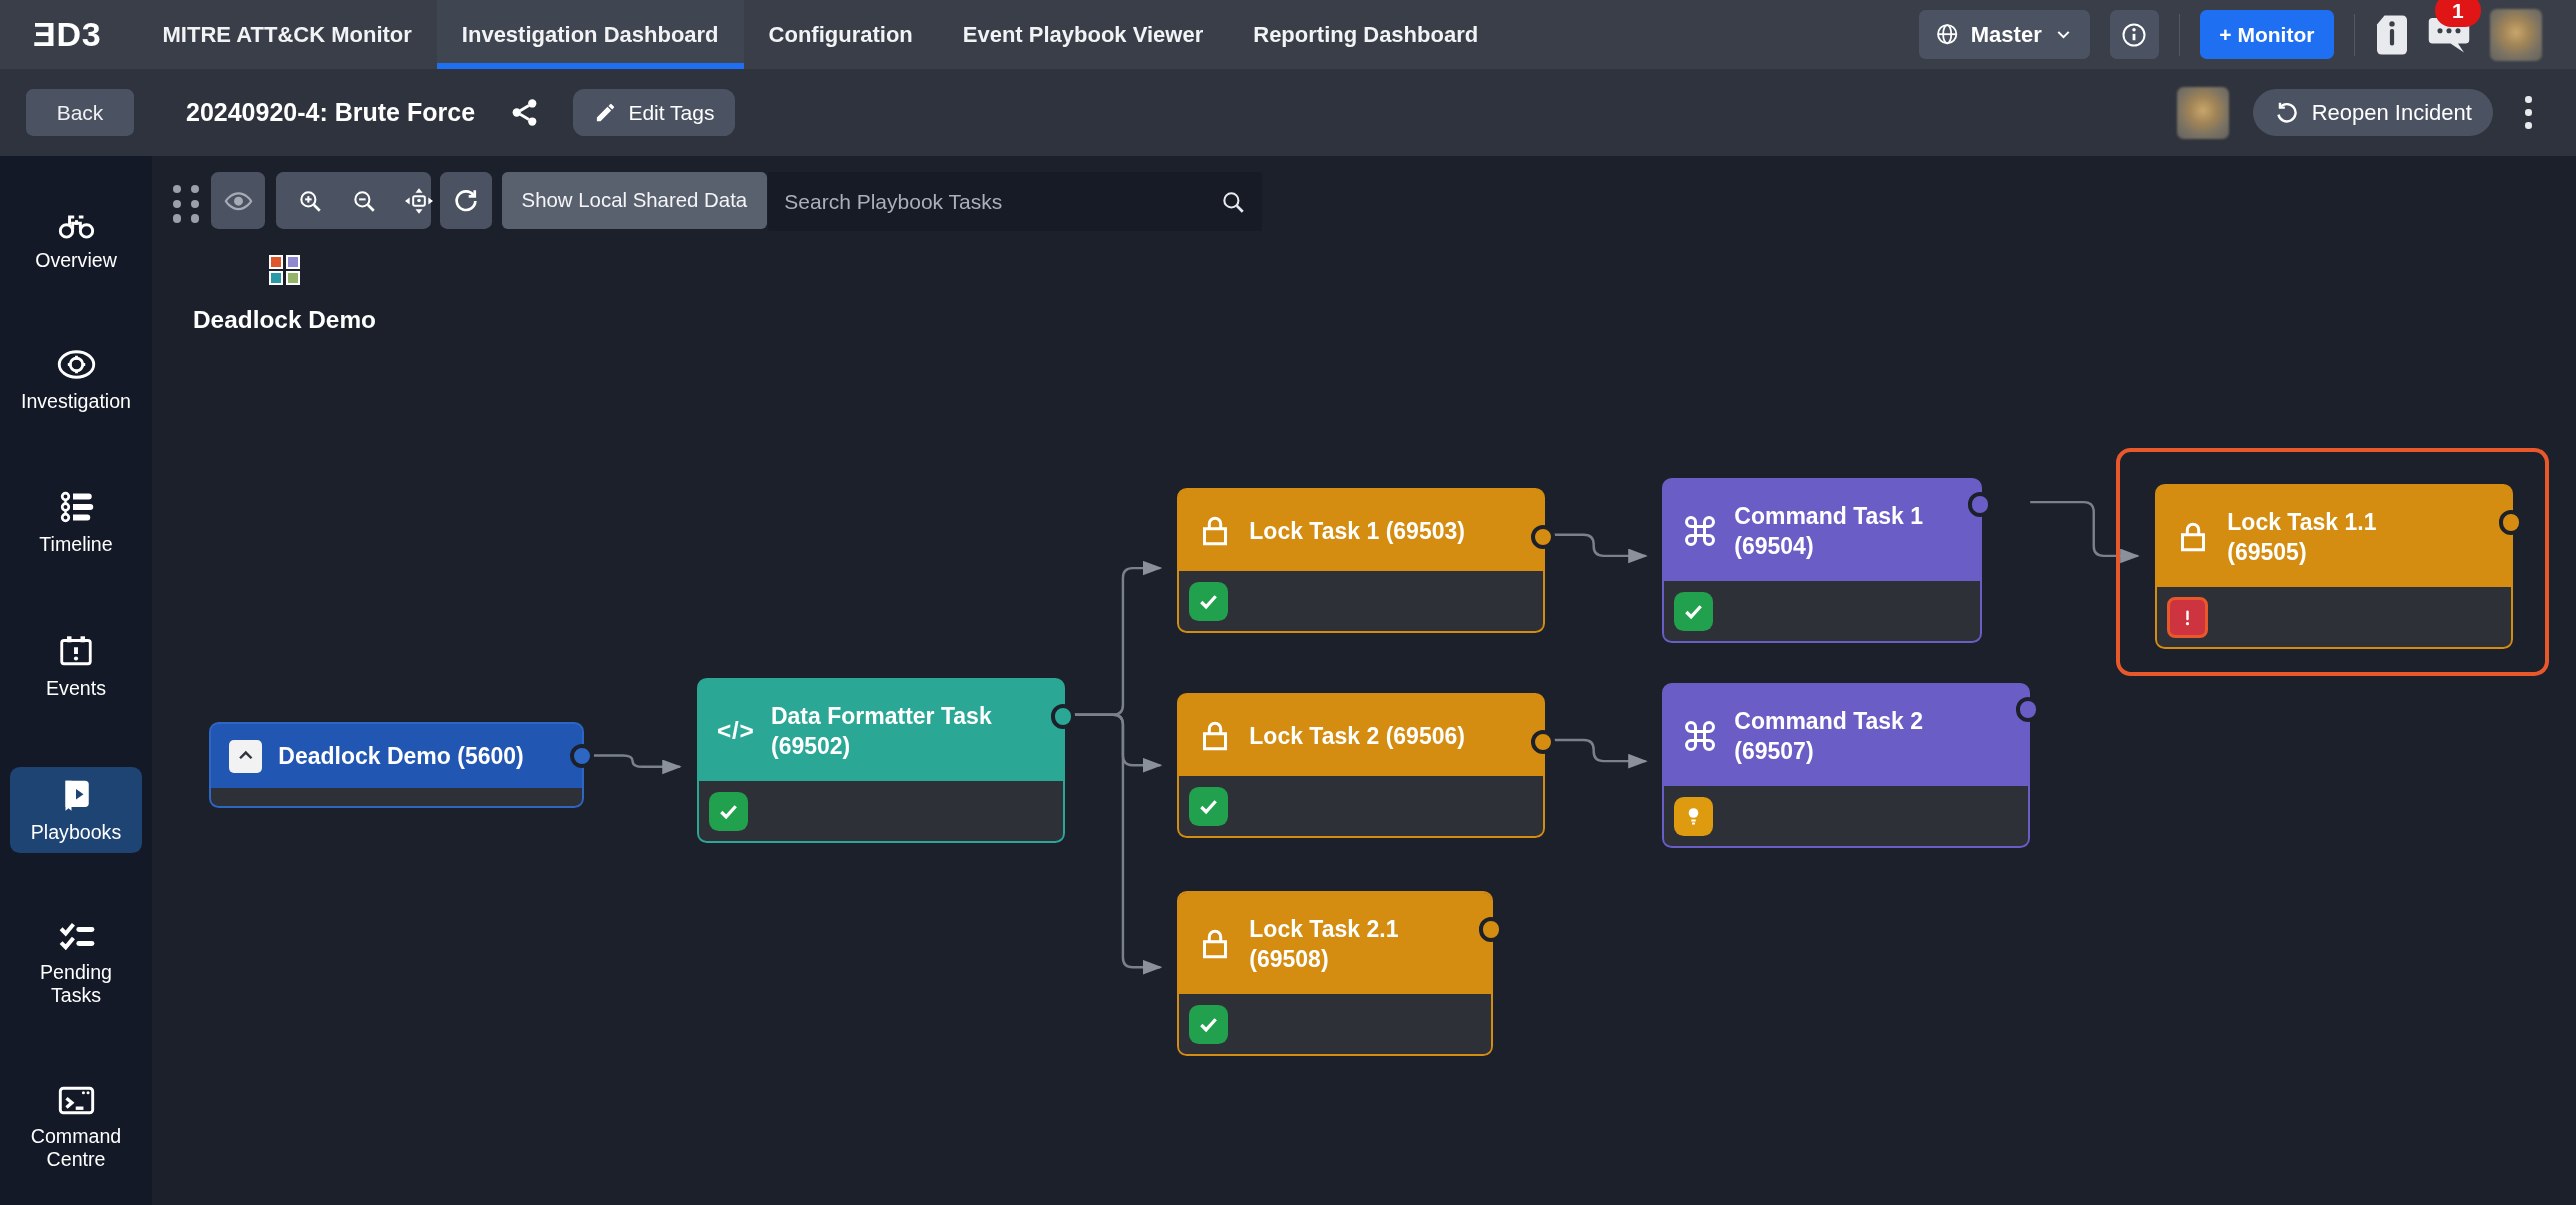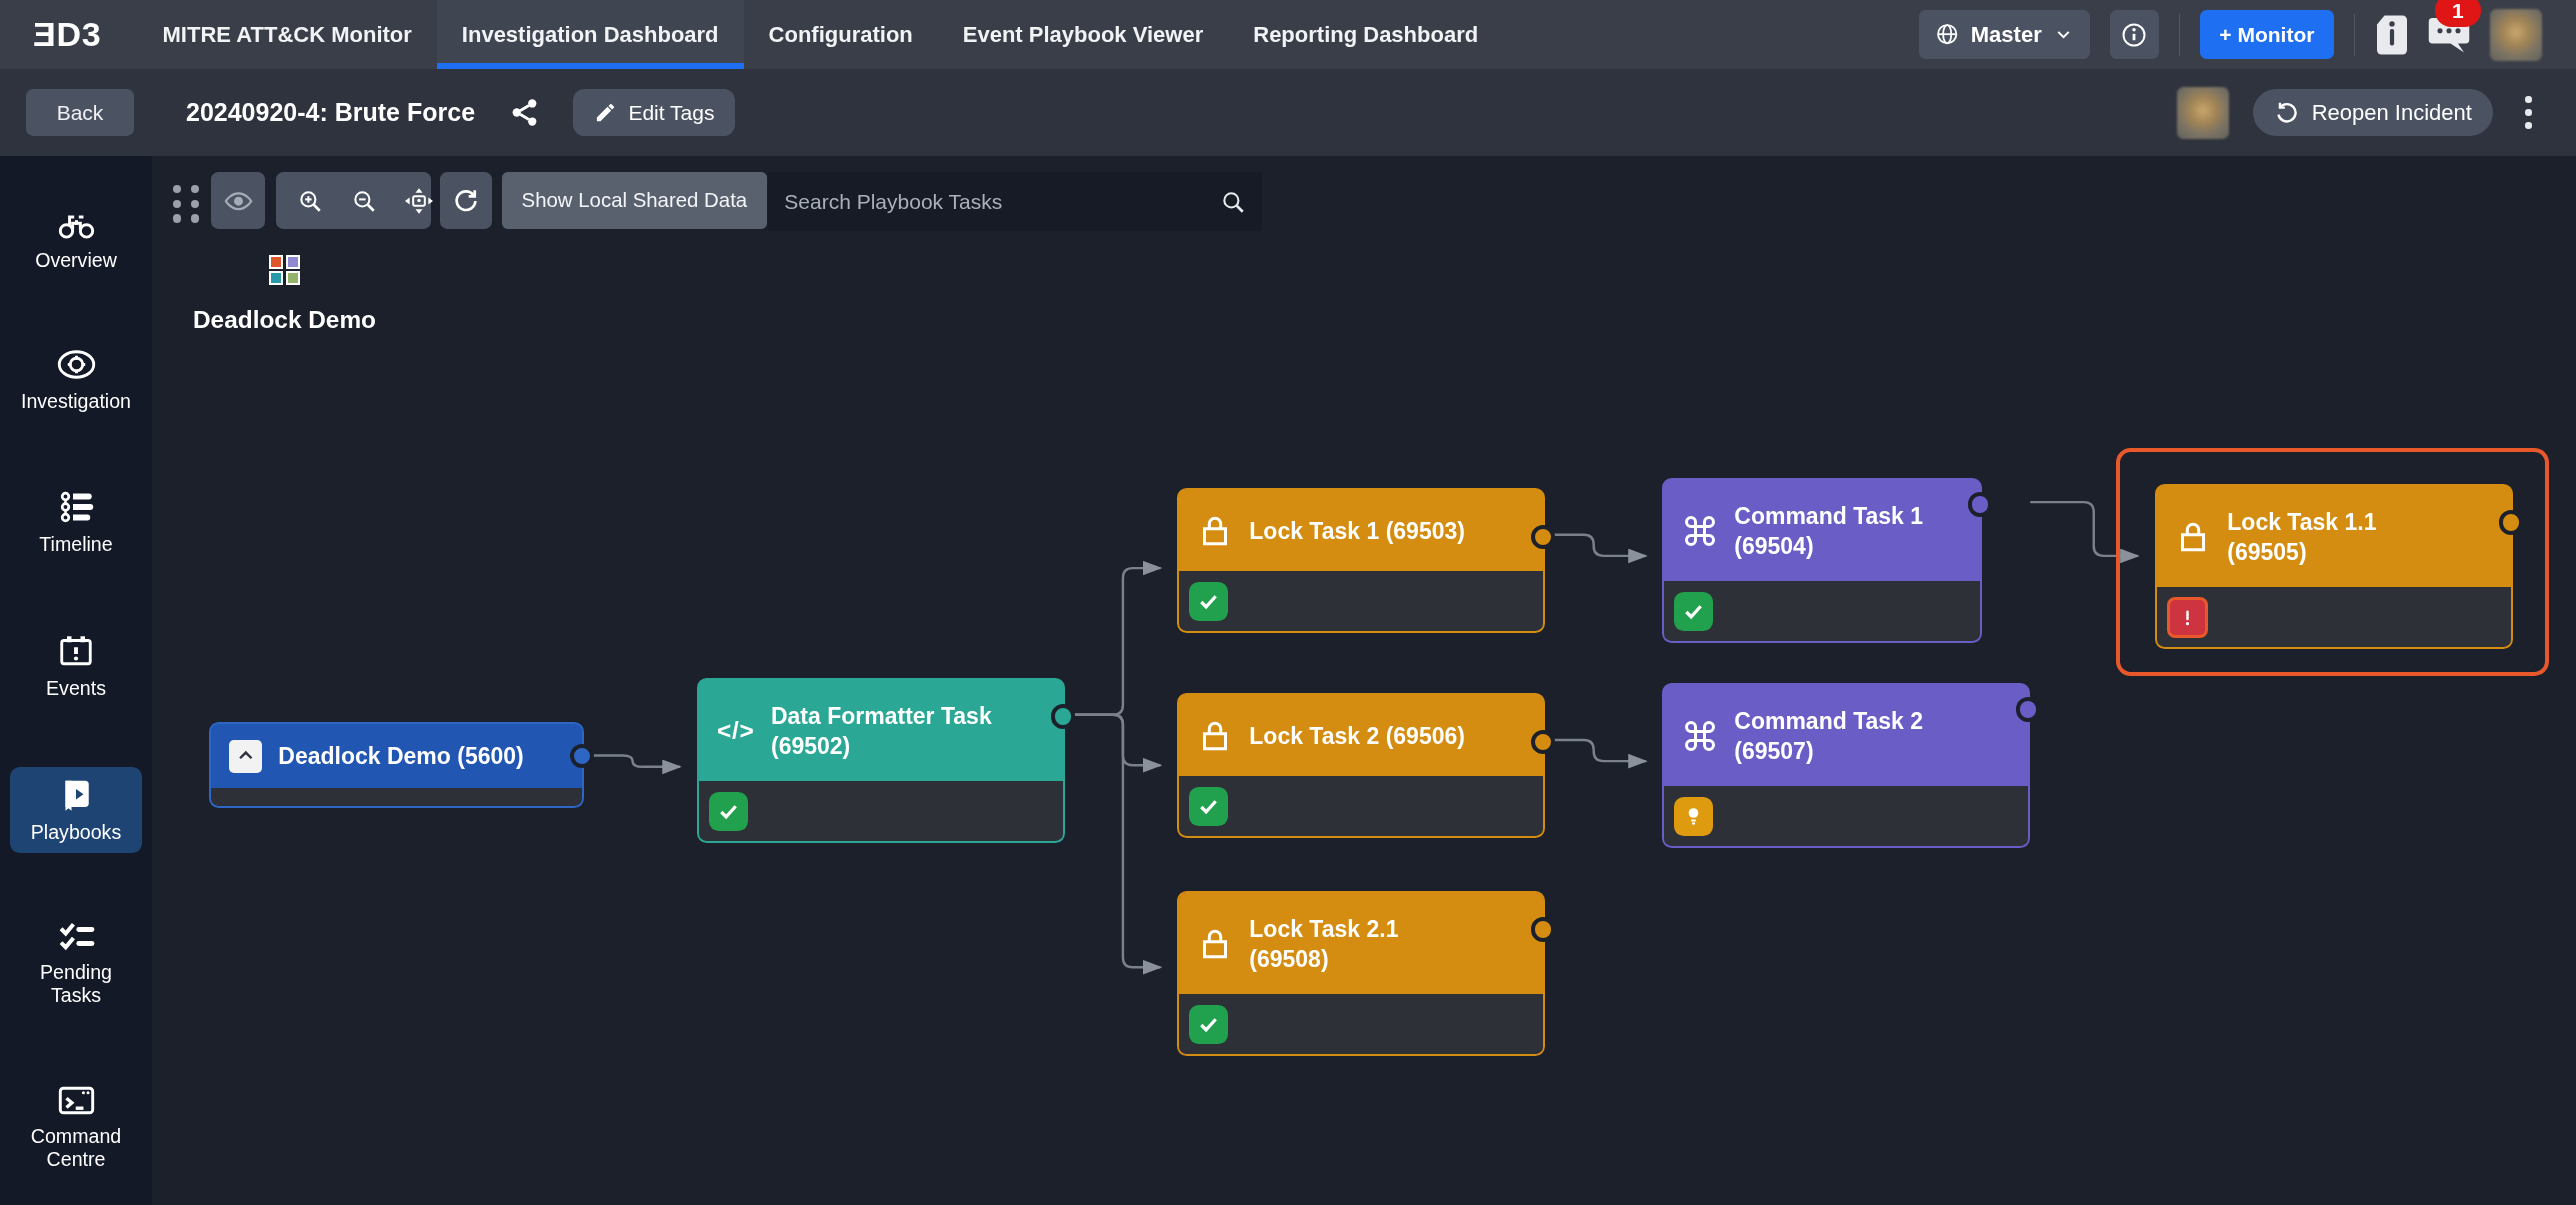--- a/index.html
+++ b/index.html
@@ -522,21 +522,21 @@
       <span class="st-ico st-bulb">
           <svg width="21" height="23" viewBox="0 0 24 26" fill="none" stroke="#fff" stroke-width="2.2">
             <circle cx="12" cy="9" r="5.5" fill="#fff" stroke="none"></circle>
             <path d="M9.5 17.5h5M10.3 21h3.4"></path>
           </svg>
         </span>
     </div>
     <span class="port" style="top:12.2px; background:#6a5dc6;"></span>
   </div>
 
-  <div class="node" style="left:1025px; top:735px; width:368px; border:2.4px solid #d48d10; background:#be185d;">
+  <div class="node" style="left:1025px; top:735px; width:316px; border:2.4px solid #d48d10; background:#be185d;">
     <div class="node-head h-two" style="background:#d48d10;">
       <span>
           <svg width="36" height="36" viewBox="0 0 24 24" fill="none" stroke="#fff" stroke-width="2">
             <rect x="5" y="10.5" width="14" height="10"></rect>
             <path d="M8.2 10.5V7.3a3.8 3.8 0 0 1 7.6 0v3.2"></path>
           </svg>
         </span>
       <div>
         <div class="ttl">Lock Task 2.1</div>
         <div class="ttl">(69508)</div>

